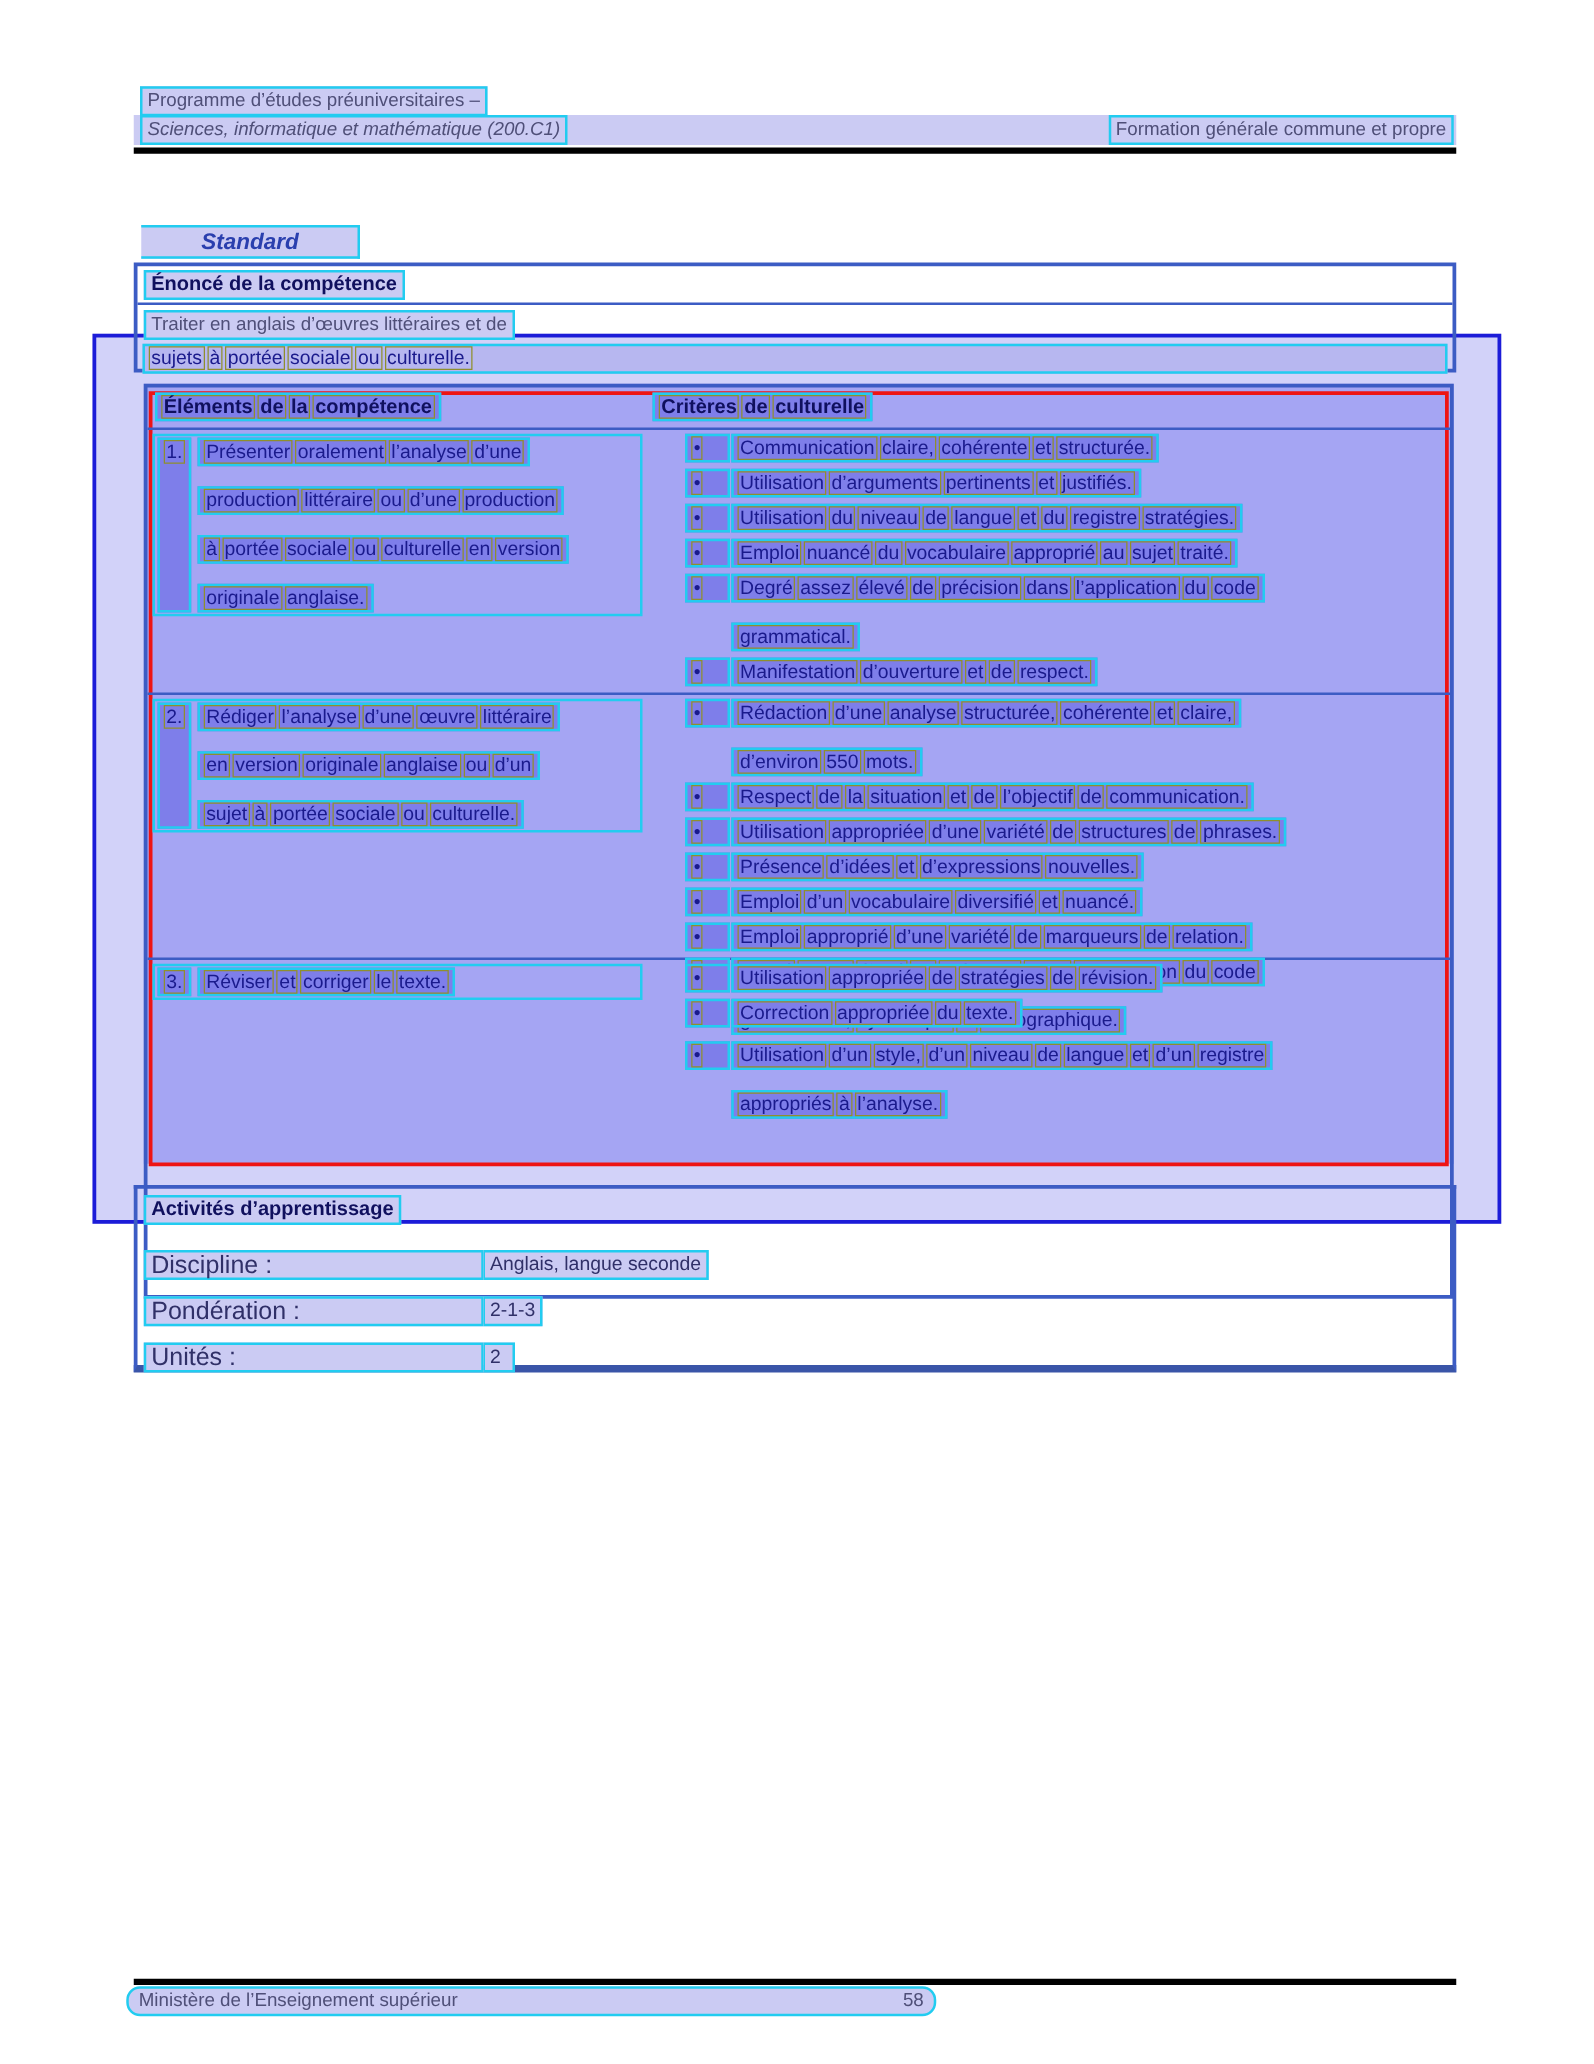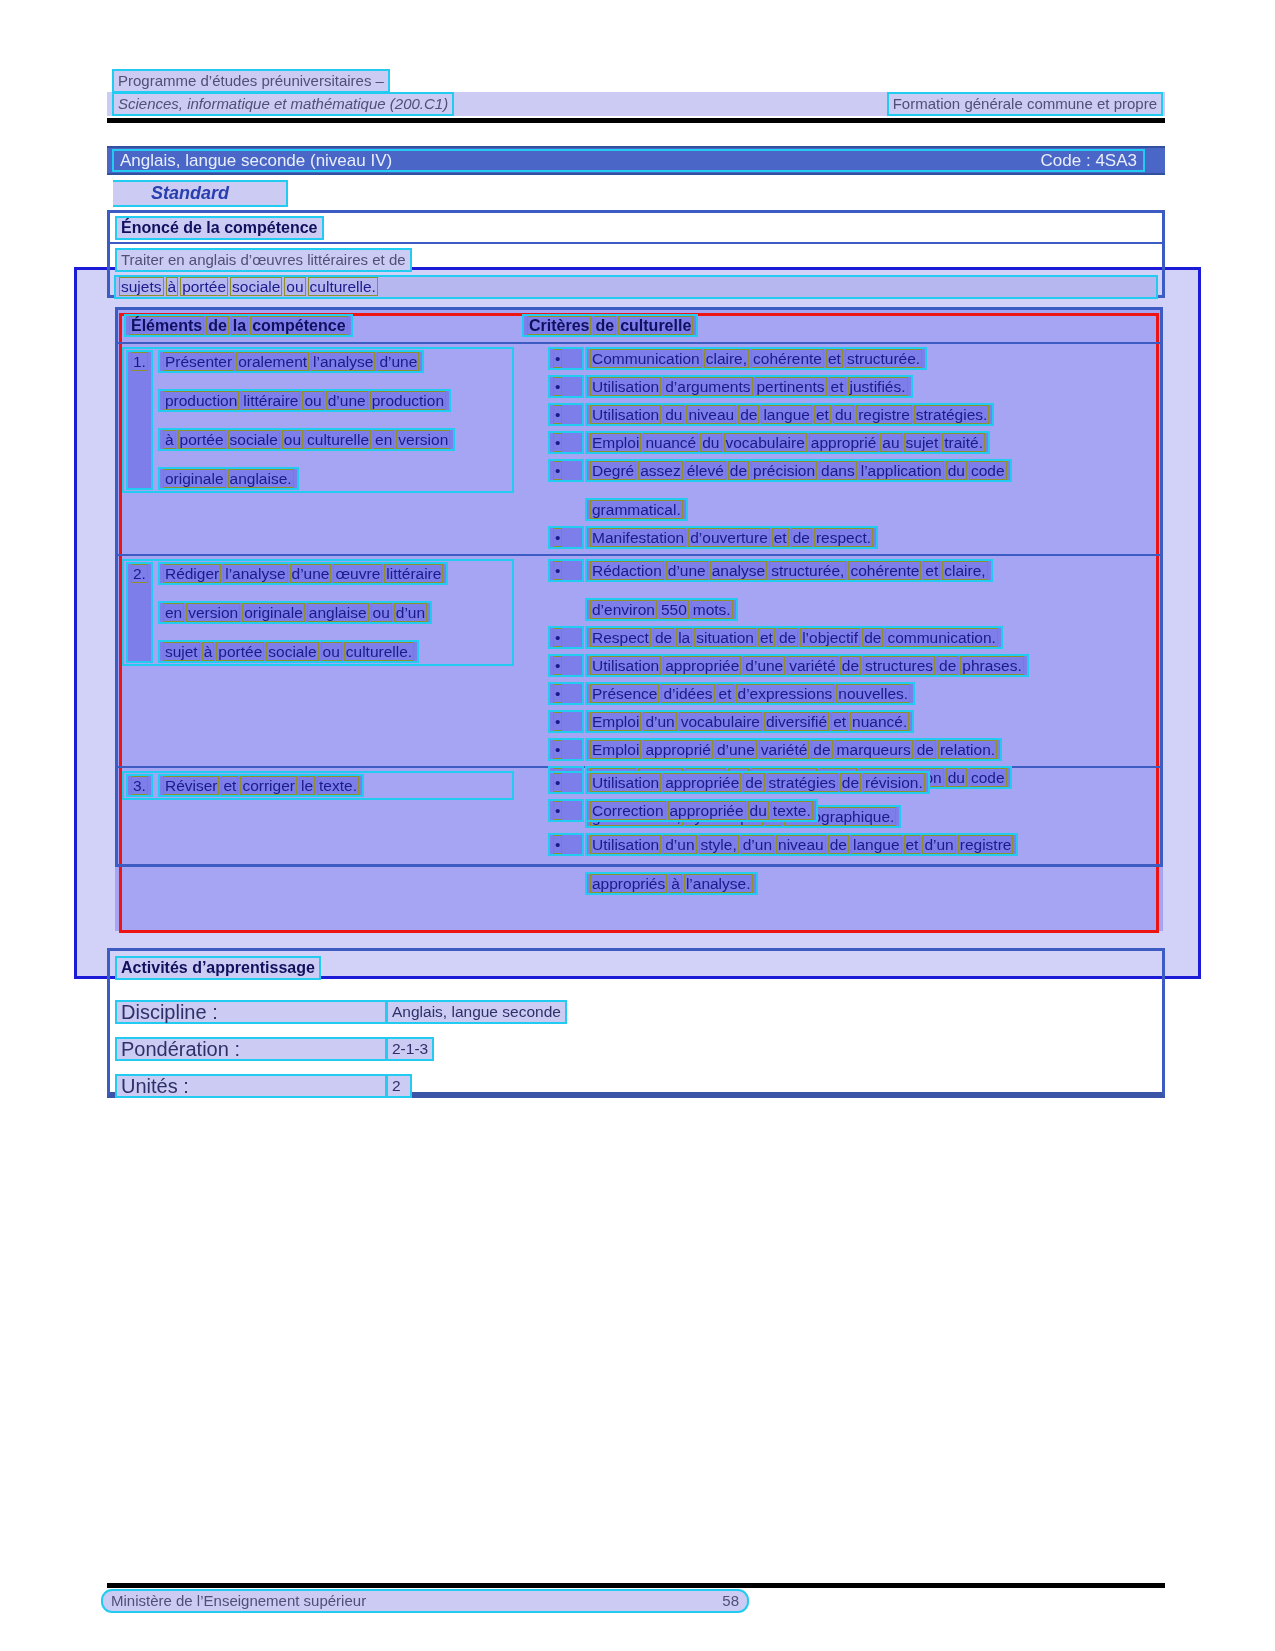--- a/index.html
+++ b/index.html
@@ -32,29 +32,29 @@
   .title-bar{left:107px;top:146px;width:1058px;height:29px;background:var(--bar_bg);
              border-top:2px solid var(--bar_border);border-bottom:2px solid var(--bar_border);}
   .title-inner{position:absolute;left:5px;right:20px;top:1px;bottom:1px;border:2px solid var(--cyan);
              display:flex;justify-content:space-between;align-items:center;padding:0 6px;
              color:var(--bar_text);font-size:17px;}
   
   .objstd{left:113px;top:180px;display:flex;}
   .obj-box,.std-box{background:var(--hl_light);border:2px solid var(--cyan);box-sizing:border-box;
              height:27px;display:flex;align-items:center;font-style:italic;font-weight:bold;
              font-size:18px;color:var(--objstd_text);padding:0 4px;}
-  .obj-box{width:402px;} .std-box{width:175px;padding-left:38px;border-left:none;}
+  .obj-box{width:402px;} .std-box{width:175px;padding-left:48px;border-left:none;}
   
   .enonce{left:107px;top:210px;width:1058px;height:88px;border:3px solid var(--doc_border);}
   .en-head{height:31px;border-bottom:2px solid var(--doc_border);padding:3px 0 0 5px;box-sizing:border-box;}
   .en-head .hl-light{font-weight:bold;font-size:16px;color:var(--text_head);}
   .en-l1{margin:4px 16px 0 5px;color:#2d2d70;}
   .en-l2{margin:3px 4px 0 4px;}
   
-  .ctable{left:115px;top:307px;width:1048px;height:560px;border:3px solid var(--doc_border);
+  .ctable{left:115px;top:307px;width:1048px;height:732px;border:3px solid var(--doc_border);
           display:flex;flex-direction:column;}
   .thead{display:flex;height:34px;border-bottom:2px solid var(--doc_border);
          padding:4px 0 0 6px;box-sizing:border-box;flex:none;}
   .th1{width:398px;flex:none;} .th2{flex:1;}
   .thead .hl{font-weight:bold;font-size:16px;color:var(--text_head);}
   .trow{display:flex;border-bottom:2px solid var(--doc_border);box-sizing:border-box;}
   .trow:nth-child(2){height:212px;flex:none;}
   .trow:nth-child(3){height:312px;flex:none;}
   .trow:last-child{border-bottom:none;flex:1;}
   .tcell-left{width:404px;flex:none;padding:3px 0 0 4px;box-sizing:border-box;}
@@ -91,26 +91,20 @@
 
   <div class="sec h-line1">
     <span class="hl-light">Programme d’études préuniversitaires –</span>
   </div>
   <div class="sec h-band">
     <span class="hl-light lbox">Sciences, informatique et mathématique (200.C1)</span>
     <span class="hl-light rbox">Formation générale commune et propre</span>
   </div>
   <div class="sec rule rule-top"></div>
 
-  <div class="sec title-bar">
-    <div class="title-inner">
-      <span>Anglais, langue seconde (niveau IV)</span>
-      <span>Code : 4SA3</span>
-    </div>
-  </div>
 
   <div class="sec objstd">
     <span class="std-box">Standard</span>
   </div>
 
   <div class="sec enonce">
     <div class="en-head">
       <span class="hl-light">Énoncé de la compétence</span>
     </div>
     <div class="en-l1">

